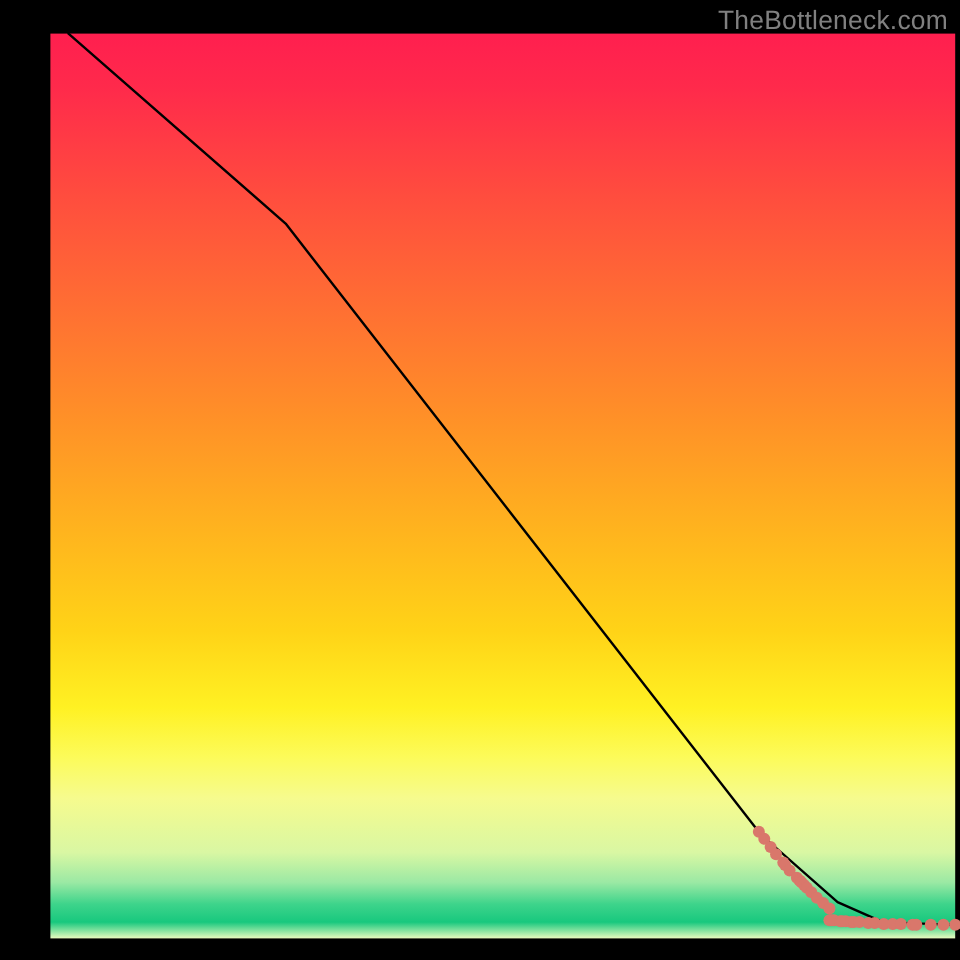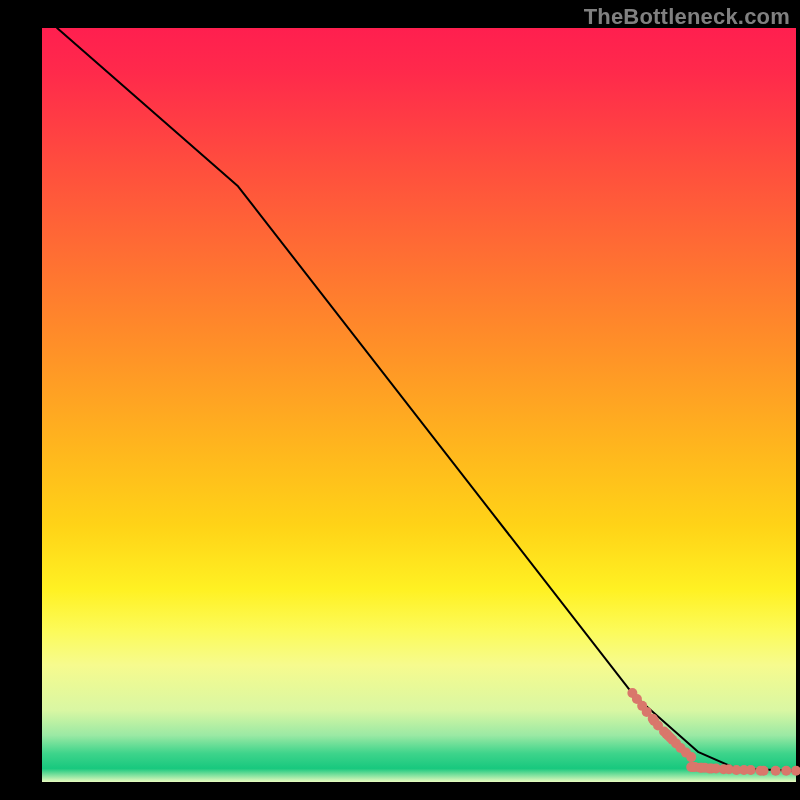--- a/index.html
+++ b/index.html
@@ -15,21 +15,21 @@
     position: relative;
     width: 800px;
     height: 800px;
   }
   .attribution {
     position: absolute;
     top: 4px;
     right: 10px;
     color: #808080;
     font-size: 22px;
-    font-weight: 700;
+    font-weight: 400;
     letter-spacing: 0.2px;
     user-select: none;
   }
   svg.plot {
     position: absolute;
     left: 0;
     top: 0;
   }
 </style>
 </head>

